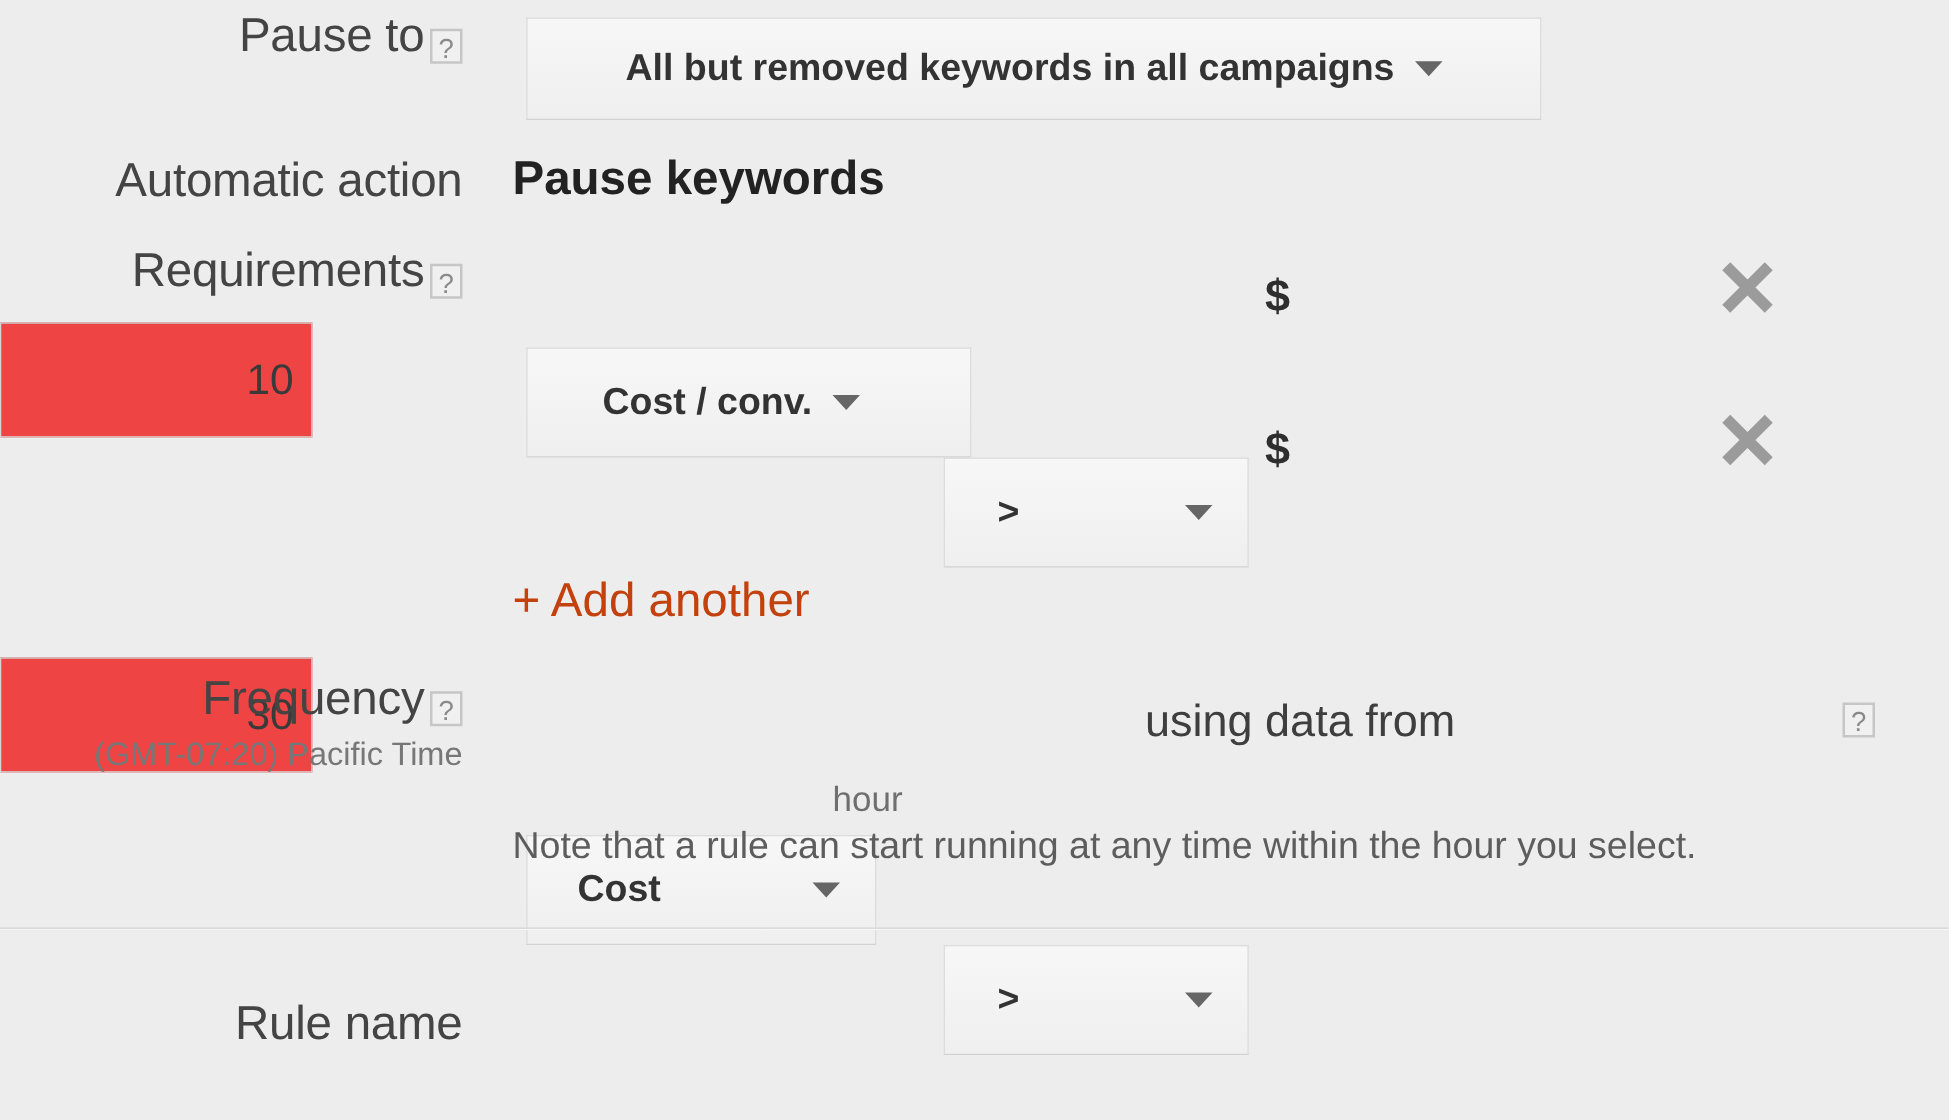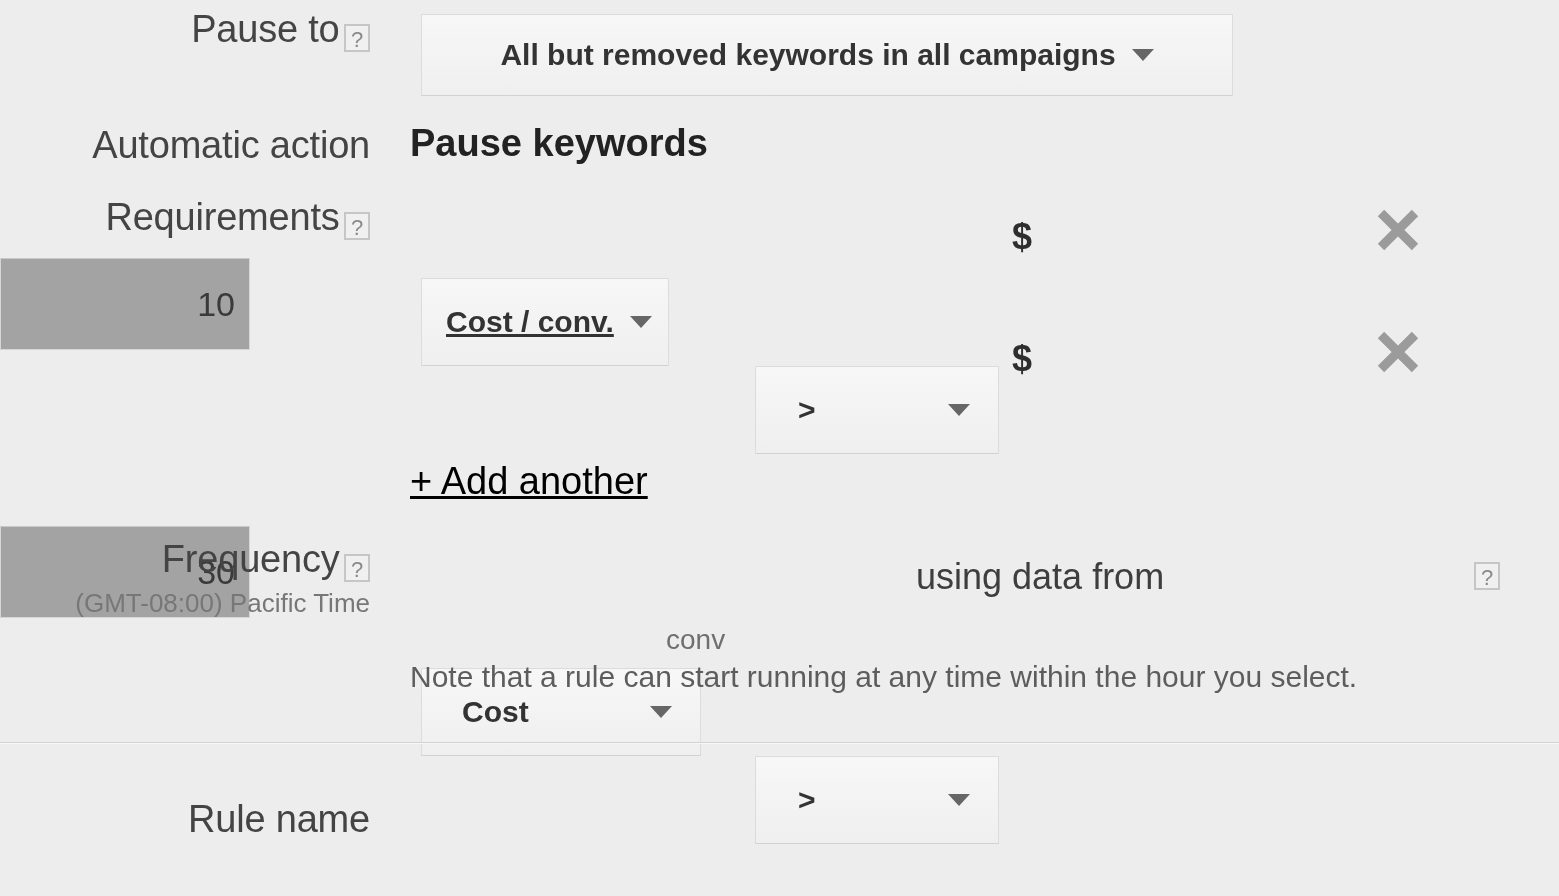--- a/index.html
+++ b/index.html
@@ -74,21 +74,21 @@
   }
   .caret-right {
     position: absolute;
     right: 28px;
     margin-left: 0;
   }
 
   
   .num-input {
     box-sizing: border-box;
-    background: #a3a3a3;
+    background: #ef4444;
     border: 1px solid #d6d6d6;
     border-top-color: #c9c9c9;
     font-size: 34px;
     color: #3a3a3a;
     text-align: right;
     display: flex;
     align-items: center;
     justify-content: flex-end;
     padding-right: 14px;
     font-family: "Liberation Sans", sans-serif;
@@ -105,24 +105,23 @@
   .x-icon {
     width: 52px;
     height: 52px;
     cursor: pointer;
     display: block;
   }
 
   
   .add-link {
     font-size: 38px;
-    color: #000000;
-    cursor: pointer;
-    white-space: nowrap;
-    text-decoration: underline;
+    color: #c2410c;
+    cursor: pointer;
+    white-space: nowrap;
   }
 
   
   .static-text {
     font-size: 36px;
     color: #3e3e3e;
     white-space: nowrap;
   }
   .sub-note {
     font-size: 28px;
@@ -161,21 +160,21 @@
 <div class="label-col" style="top:124px;">
   <span class="label">Automatic action</span>
 </div>
 <div style="position:absolute; left:410px; top:122px; font-size:38px; font-weight:bold; color:#222;">Pause keywords</div>
 
 <div class="label-col" style="top:196px;">
   <span class="label">Requirements</span>
   <span class="help-icon">?</span>
 </div>
 
-<div class="dd" style="left:410px; top:196px; width:248px; height:88px; padding-left:24px;text-decoration:underline;">
+<div class="dd" style="left:410px; top:196px; width:356px; height:88px; padding-left:60px;">
   <span class="dd-label">Cost / conv.</span>
   <span class="caret"></span>
 </div>
 
 <div class="dd" style="left:744px; top:196px; width:244px; height:88px; padding-left:42px;">
   <span class="dd-label">&gt;</span>
   <span class="caret caret-right"></span>
 </div>
 
 <div class="dollar" style="position:absolute; left:1012px; top:216px;">$</div>
@@ -203,23 +202,23 @@
 <svg class="x-icon" style="position:absolute; left:1372px; top:326px;" viewBox="0 0 52 52">
   <path d="M9 9 L43 43 M43 9 L9 43" stroke="#9b9b9b" stroke-width="9" stroke-linecap="butt" fill="none"></path>
 </svg>
 
 <div class="add-link" style="position:absolute; left:410px; top:460px;">+ Add another</div>
 
 <div class="label-col" style="top:538px;">
   <span class="label">Frequency</span>
   <span class="help-icon">?</span>
 </div>
-<div class="tz-note" style="position:absolute; right:1189px; top:588px; text-align:right;">(GMT-08:00) Pacific Time</div>
-
-<div class="sub-note" style="position:absolute; left:666px; top:624px;">conv</div>
+<div class="tz-note" style="position:absolute; right:1189px; top:588px; text-align:right;">(GMT-07:20) Pacific Time</div>
+
+<div class="sub-note" style="position:absolute; left:666px; top:624px;">hour</div>
 
 <div class="static-text" style="position:absolute; left:916px; top:556px;">using data from</div>
 
 <span class="help-icon" style="position:absolute; left:1474px; top:562px;">?</span>
 
 <div class="sub-note" style="position:absolute; left:410px; top:660px; font-size:30px; color:#5d5d5d;">Note that a rule can start running at any time within the hour you select.</div>
 
 <div class="divider" style="top:742px;"></div>
 
 <div class="label-col" style="top:798px;">

